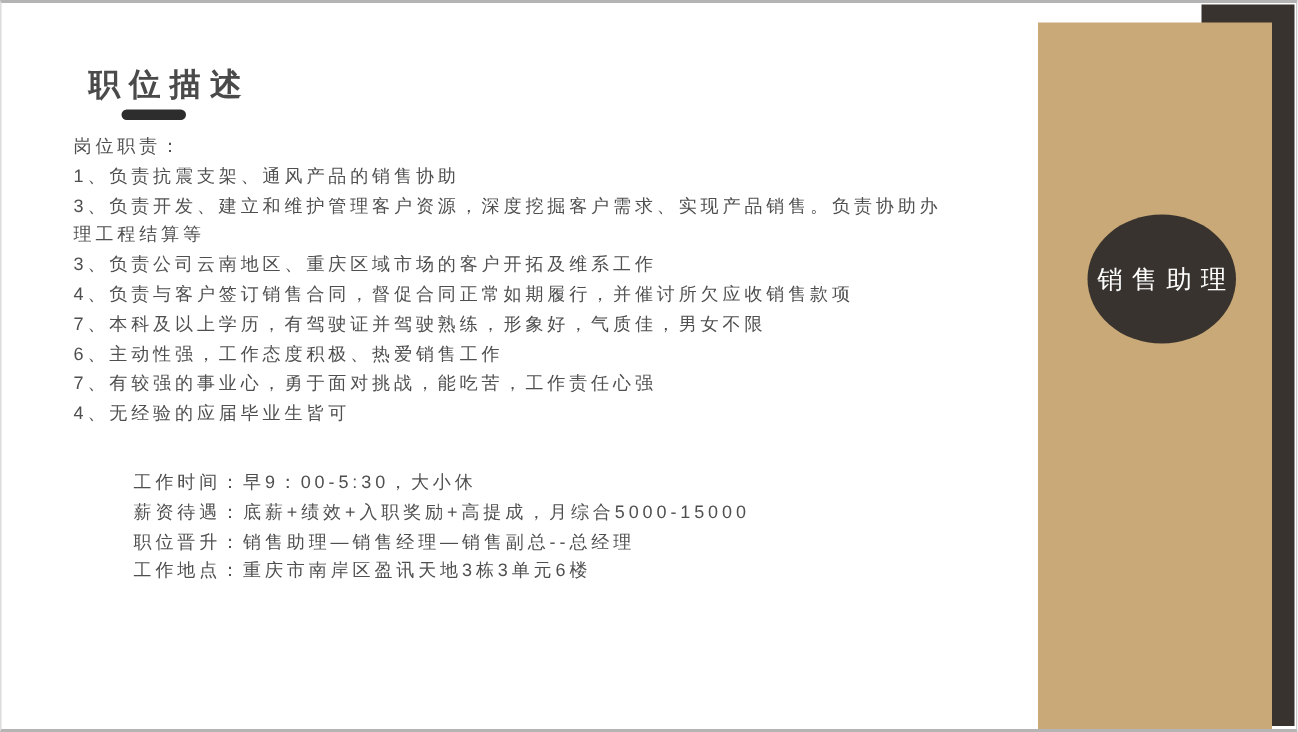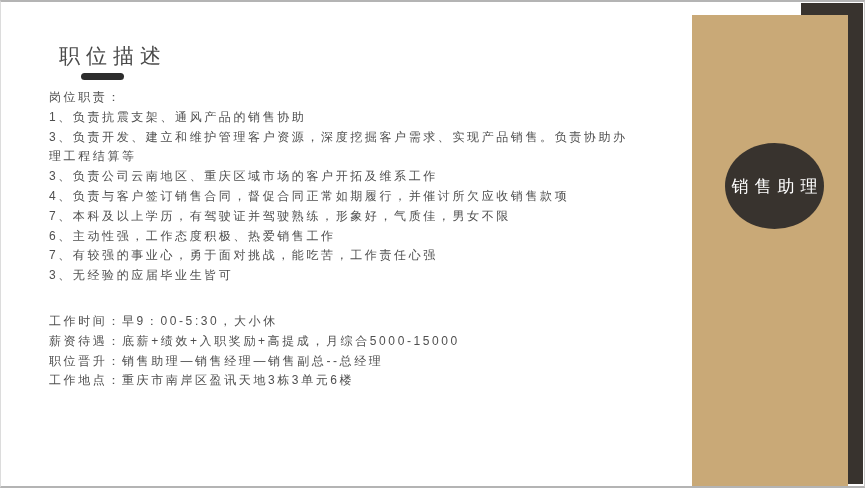--- a/index.html
+++ b/index.html
@@ -61,21 +61,21 @@
   }
 
   
   .title-wrap {
     position: absolute;
     left: 58px;
     top: 40px;
   }
   .title-wrap h1 {
     font-family: "Liberation Serif", "DejaVu Serif", serif;
-    font-weight: 400;
+    font-weight: 700;
     font-size: 21px;
     letter-spacing: 6px;
     color: #4a4a4a;
     white-space: nowrap;
   }
   .title-underline {
     margin-top: 3px;
     margin-left: 22px;
     width: 43px;
     height: 7px;
@@ -88,21 +88,21 @@
     position: absolute;
     left: 48px;
     top: 86px;
     width: 625px;
     font-size: 12px;
     line-height: 19.8px;
     letter-spacing: 2.6px;
     color: #4f4f4f;
   }
   .body-text .line { white-space: nowrap; }
-  .details-block { margin-top: 26px; }
+  .details-block { margin-top: 26px; margin-left: 40px; }
 </style>
 </head>
 <body>
 
 <div class="slide">
 
   <div class="dark-backdrop"></div>
 
   <div class="tan-panel">
     <div class="badge-circle">
@@ -119,21 +119,21 @@
     <div class="resp-block">
       <div class="line">岗位职责：</div>
       <div class="line">1、负责抗震支架、通风产品的销售协助</div>
       <div class="line">3、负责开发、建立和维护管理客户资源，深度挖掘客户需求、实现产品销售。负责协助办</div>
       <div class="line">理工程结算等</div>
       <div class="line">3、负责公司云南地区、重庆区域市场的客户开拓及维系工作</div>
       <div class="line">4、负责与客户签订销售合同，督促合同正常如期履行，并催讨所欠应收销售款项</div>
       <div class="line">7、本科及以上学历，有驾驶证并驾驶熟练，形象好，气质佳，男女不限</div>
       <div class="line">6、主动性强，工作态度积极、热爱销售工作</div>
       <div class="line">7、有较强的事业心，勇于面对挑战，能吃苦，工作责任心强</div>
-      <div class="line">3、无经验的应届毕业生皆可</div>
+      <div class="line">4、无经验的应届毕业生皆可</div>
     </div>
     <div class="details-block">
       <div class="line">工作时间：早9：00-5:30，大小休</div>
       <div class="line">薪资待遇：底薪+绩效+入职奖励+高提成，月综合5000-15000</div>
       <div class="line">职位晋升：销售助理—销售经理—销售副总--总经理</div>
       <div class="line">工作地点：重庆市南岸区盈讯天地3栋3单元6楼</div>
     </div>
   </div>
 
 </div>

